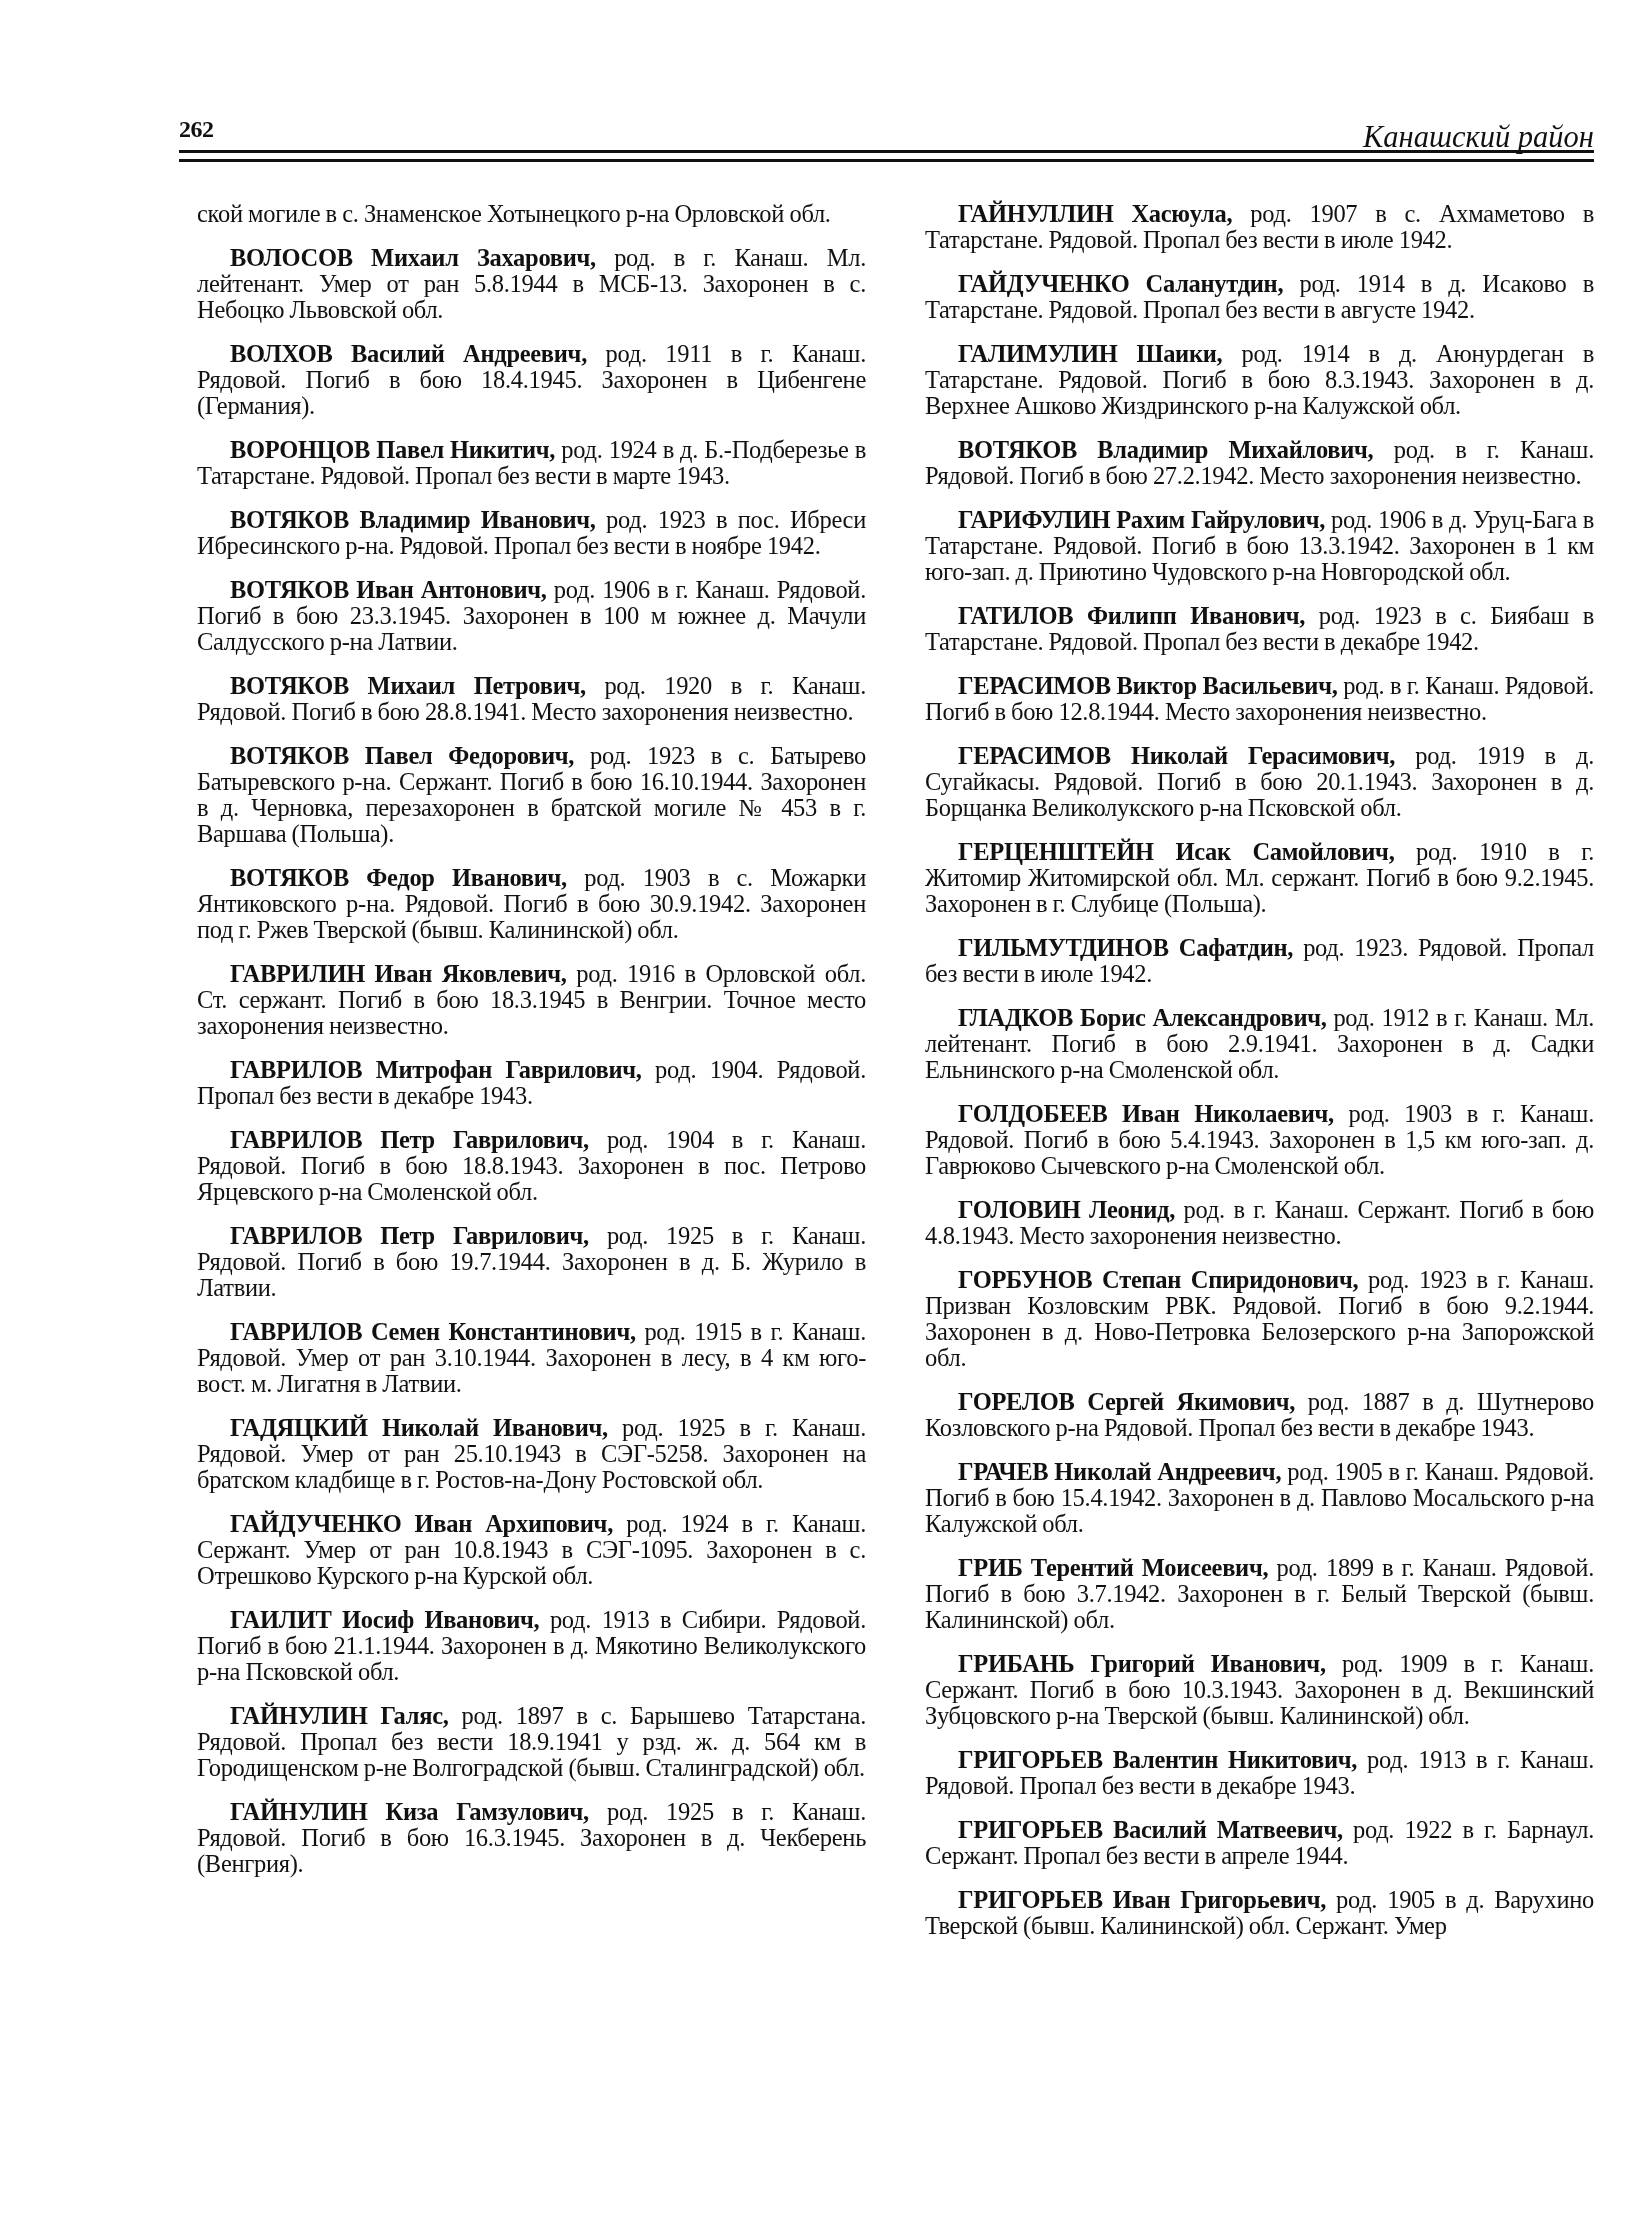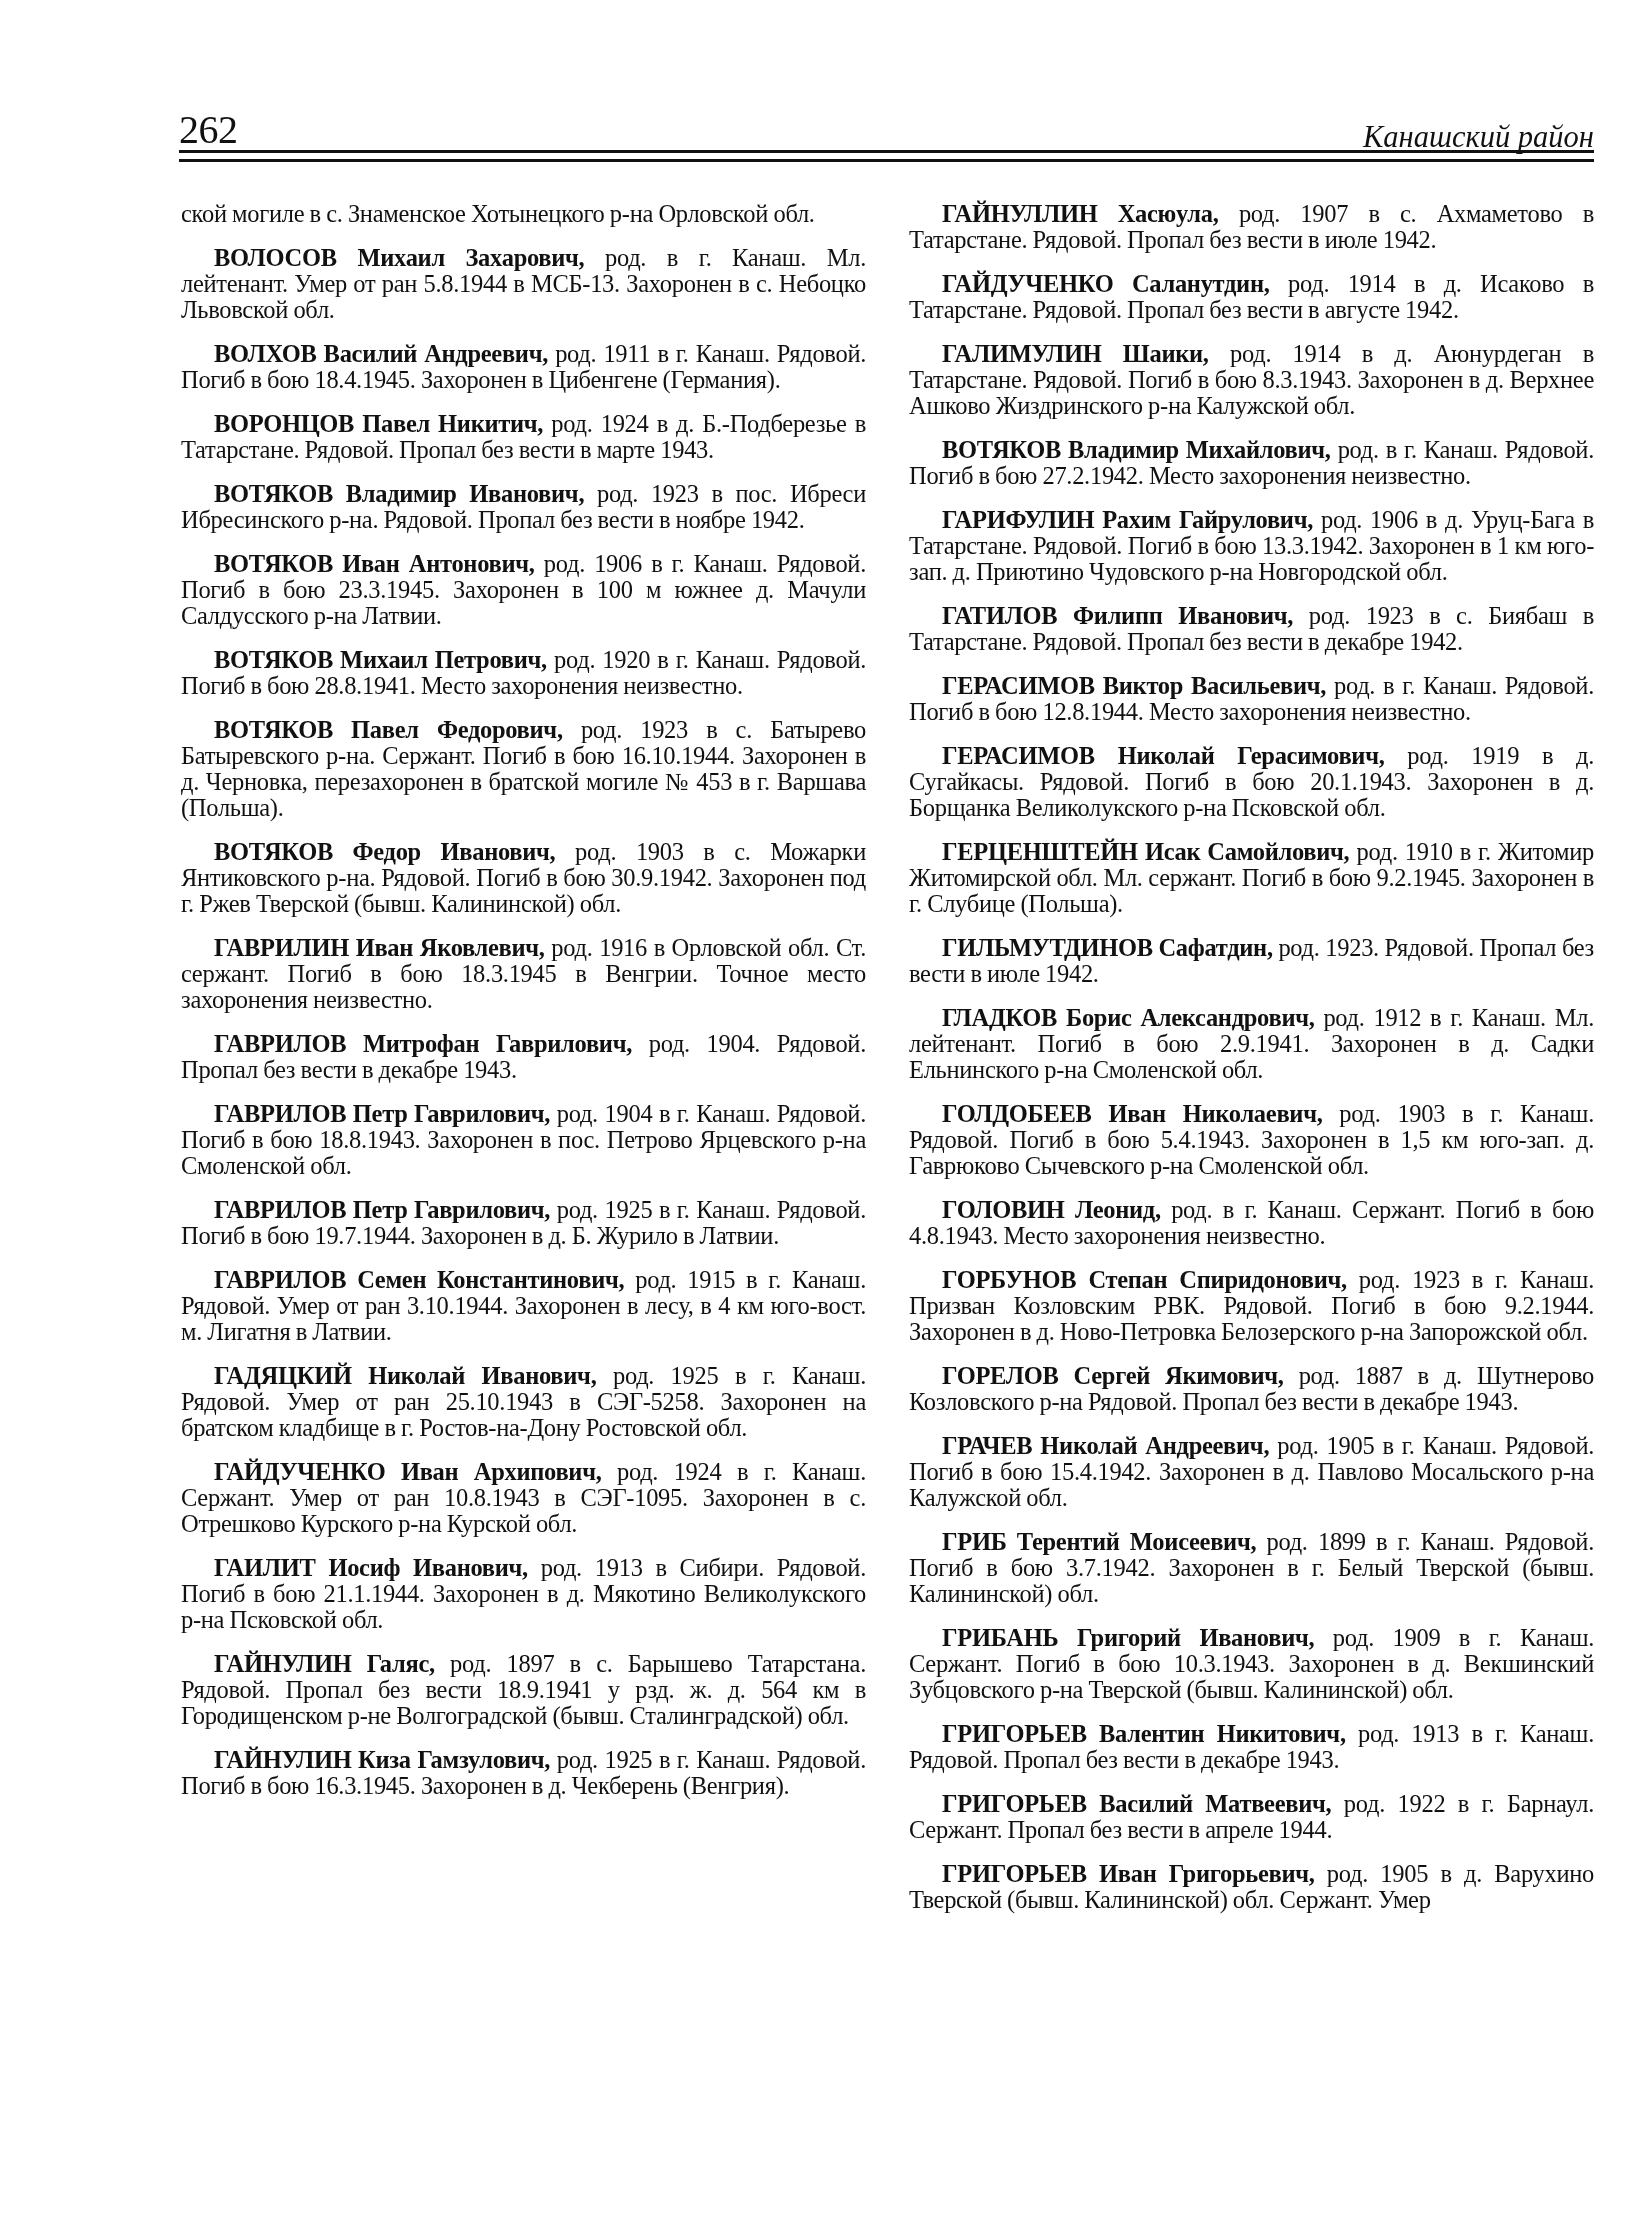--- a/index.html
+++ b/index.html
@@ -3,38 +3,38 @@
 <meta charset="utf-8">
 <style>
   html, body { margin: 0; padding: 0; background: #ffffff; }
   body {
     width: 1649px; height: 2216px; position: relative; overflow: hidden;
     font-family: "Liberation Serif", "DejaVu Serif", serif; color: #111111;
   }
   .page-header { position: absolute; left: 179px; top: 109px; width: 1415px; height: 55px; }
   .page-number {
     position: absolute; left: 0; top: 4.4px;
-    font-weight: normal; font-size: 40px; line-height: 33px; letter-spacing: -0.5px;
+    font-weight: bold; font-size: 24px; line-height: 33px; letter-spacing: -0.5px;
   }
   .running-title {
     position: absolute; right: 0; top: 4.4px;
     font-style: italic; font-size: 30.5px; line-height: 33px; margin-top: 8px;
   }
   .rule { position: absolute; left: 0; width: 1415px; background: #111; }
   .rule.r1 { top: 41px; height: 3.3px; }
   .rule.r2 { top: 50px; height: 2.7px; }
 
   .column {
     position: absolute; top: 201px; width: 685px;
     font-size: 24.5px; line-height: 26px; text-align: justify;
     hyphens: auto; letter-spacing: -0.3px; word-spacing: -0.5px;
   }
   .col-left { left: 181px; }
   .col-right { left: 909px; }
-  .entry { margin: 0 0 18px 0; text-indent: 33px; }
+  .entry { margin: 0 0 18px 16px; text-indent: 33px; }
   .entry.cont { text-indent: 0; }
   .surname, .given { font-weight: bold; }
 </style>
 </head>
 <body>
 
 <div class="page-header">
   <div class="page-number">262</div>
   <div class="running-title">Канашский район</div>
   <div class="rule r1"></div>

